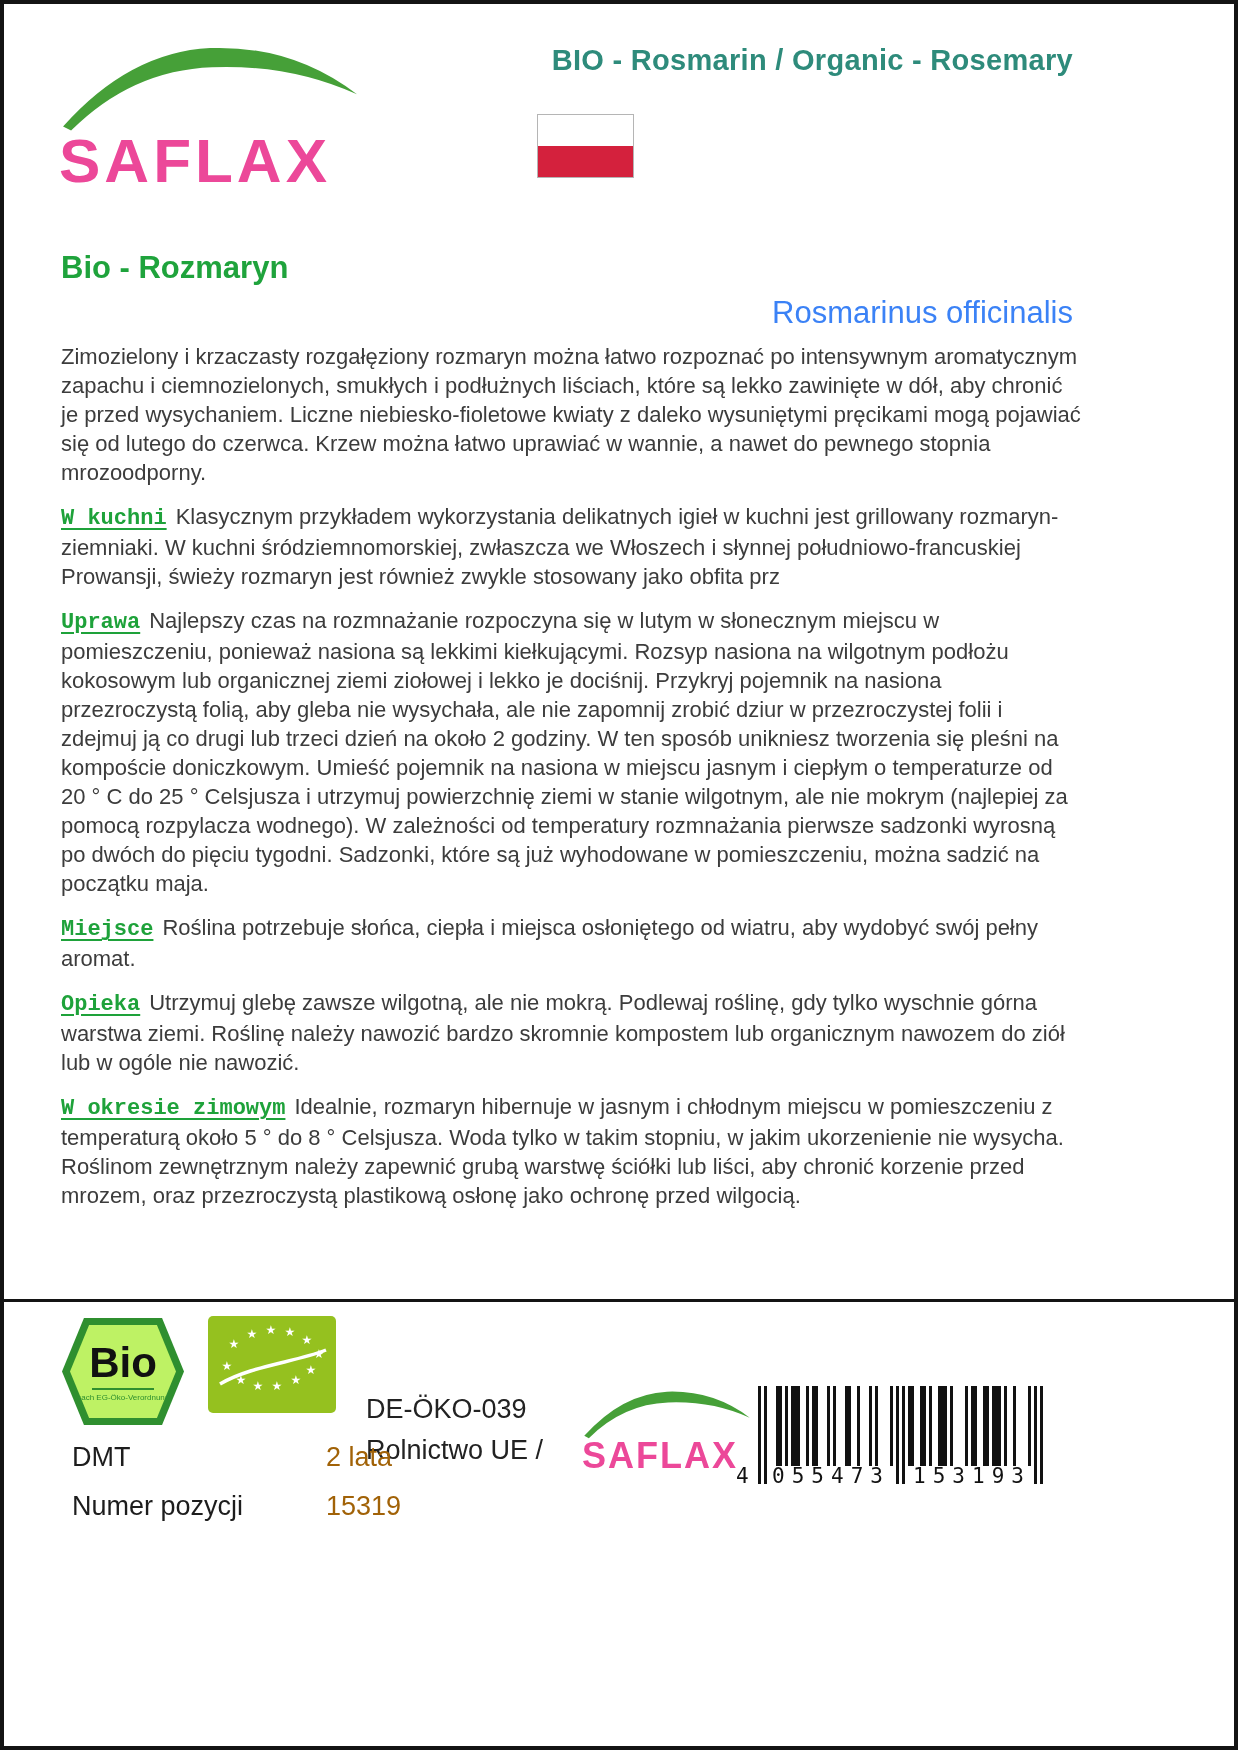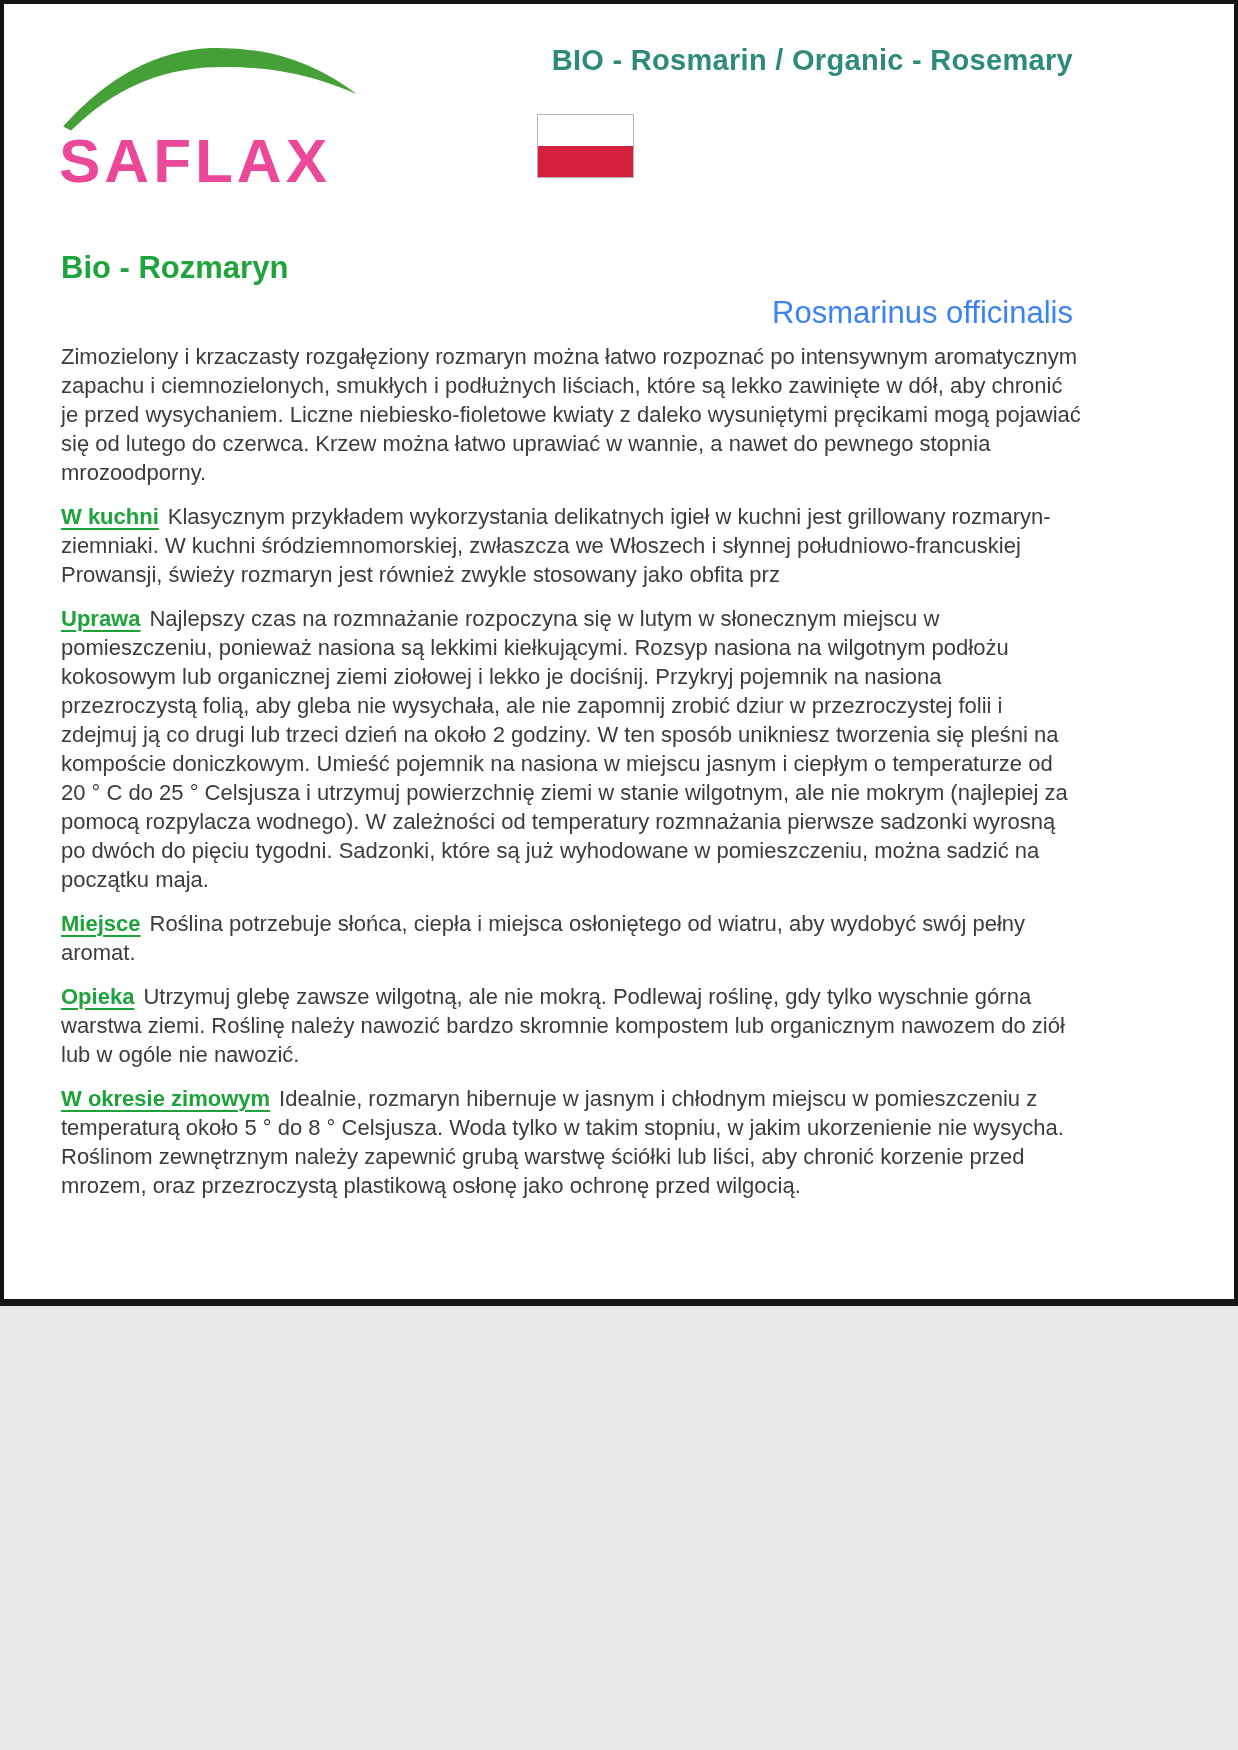--- a/index.html
+++ b/index.html
@@ -1,20 +1,20 @@
 <!DOCTYPE html>
 <html><head>
 <meta charset="utf-8">
 <style>
   * { margin:0; padding:0; box-sizing:border-box; }
   html,body { background:#e8e8e8; }
   body { font-family:"Liberation Sans", sans-serif; }
   .page {
     position:relative;
-    width:1238px; height:1306px;
+    width:1238px; height:1750px;
     margin:0 auto;
     background:#ffffff;
     border:4px solid #141414;
     overflow:hidden;
   }
 
   
   .header-title {
     position:absolute; top:40px; right:161px;
     font-size:29px; font-weight:bold; color:#2E8B7B;
@@ -47,35 +47,36 @@
   
   .body-text {
     position:absolute; left:57px; top:338px; width:1020px;
     font-size:22px; line-height:29px; color:#3C3C3C;
   }
   .body-text p { margin-bottom:15px; }
   .sec-head {
     color:#1EA23A; font-weight:bold;
     text-decoration:underline; text-decoration-thickness:2px; text-underline-offset:4px;
     margin-right:9px;
+    font-family:Liberation Mono, monospace;
   }
 
   
   .footer-divider {
     position:absolute; left:0; right:0; top:1295px; height:3px; background:#141414;
   }
 
   .bio-seal { position:absolute; left:58px; top:1314px; width:122px; height:107px; }
   .bio-hex-outer {
     width:100%; height:100%; background:#2F8F2F;
     clip-path:polygon(0 50%,18% 0,82% 0,100% 50%,82% 100%,18% 100%);
     position:relative;
   }
   .bio-hex-inner {
-    position:absolute; left:8px; right:8px; top:7px; bottom:7px; background:#fef9c3;
+    position:absolute; left:8px; right:8px; top:7px; bottom:7px; background:#bef264;
     clip-path:polygon(0 50%,18% 0,82% 0,100% 50%,82% 100%,18% 100%);
     display:flex; flex-direction:column; align-items:center; justify-content:center;
   }
   .bio-word { font-size:42px; font-weight:bold; color:#111; line-height:1; }
   .bio-line { width:58%; height:2px; background:#2F8F2F; margin:4px 0 3px; }
   .bio-sub { font-size:8px; color:#2F8F2F; }
 
   .eu-logo { position:absolute; left:204px; top:1312px; width:128px; height:97px; }
 
   .cert-block { position:absolute; left:362px; top:1390px; font-size:27px; color:#222; }

